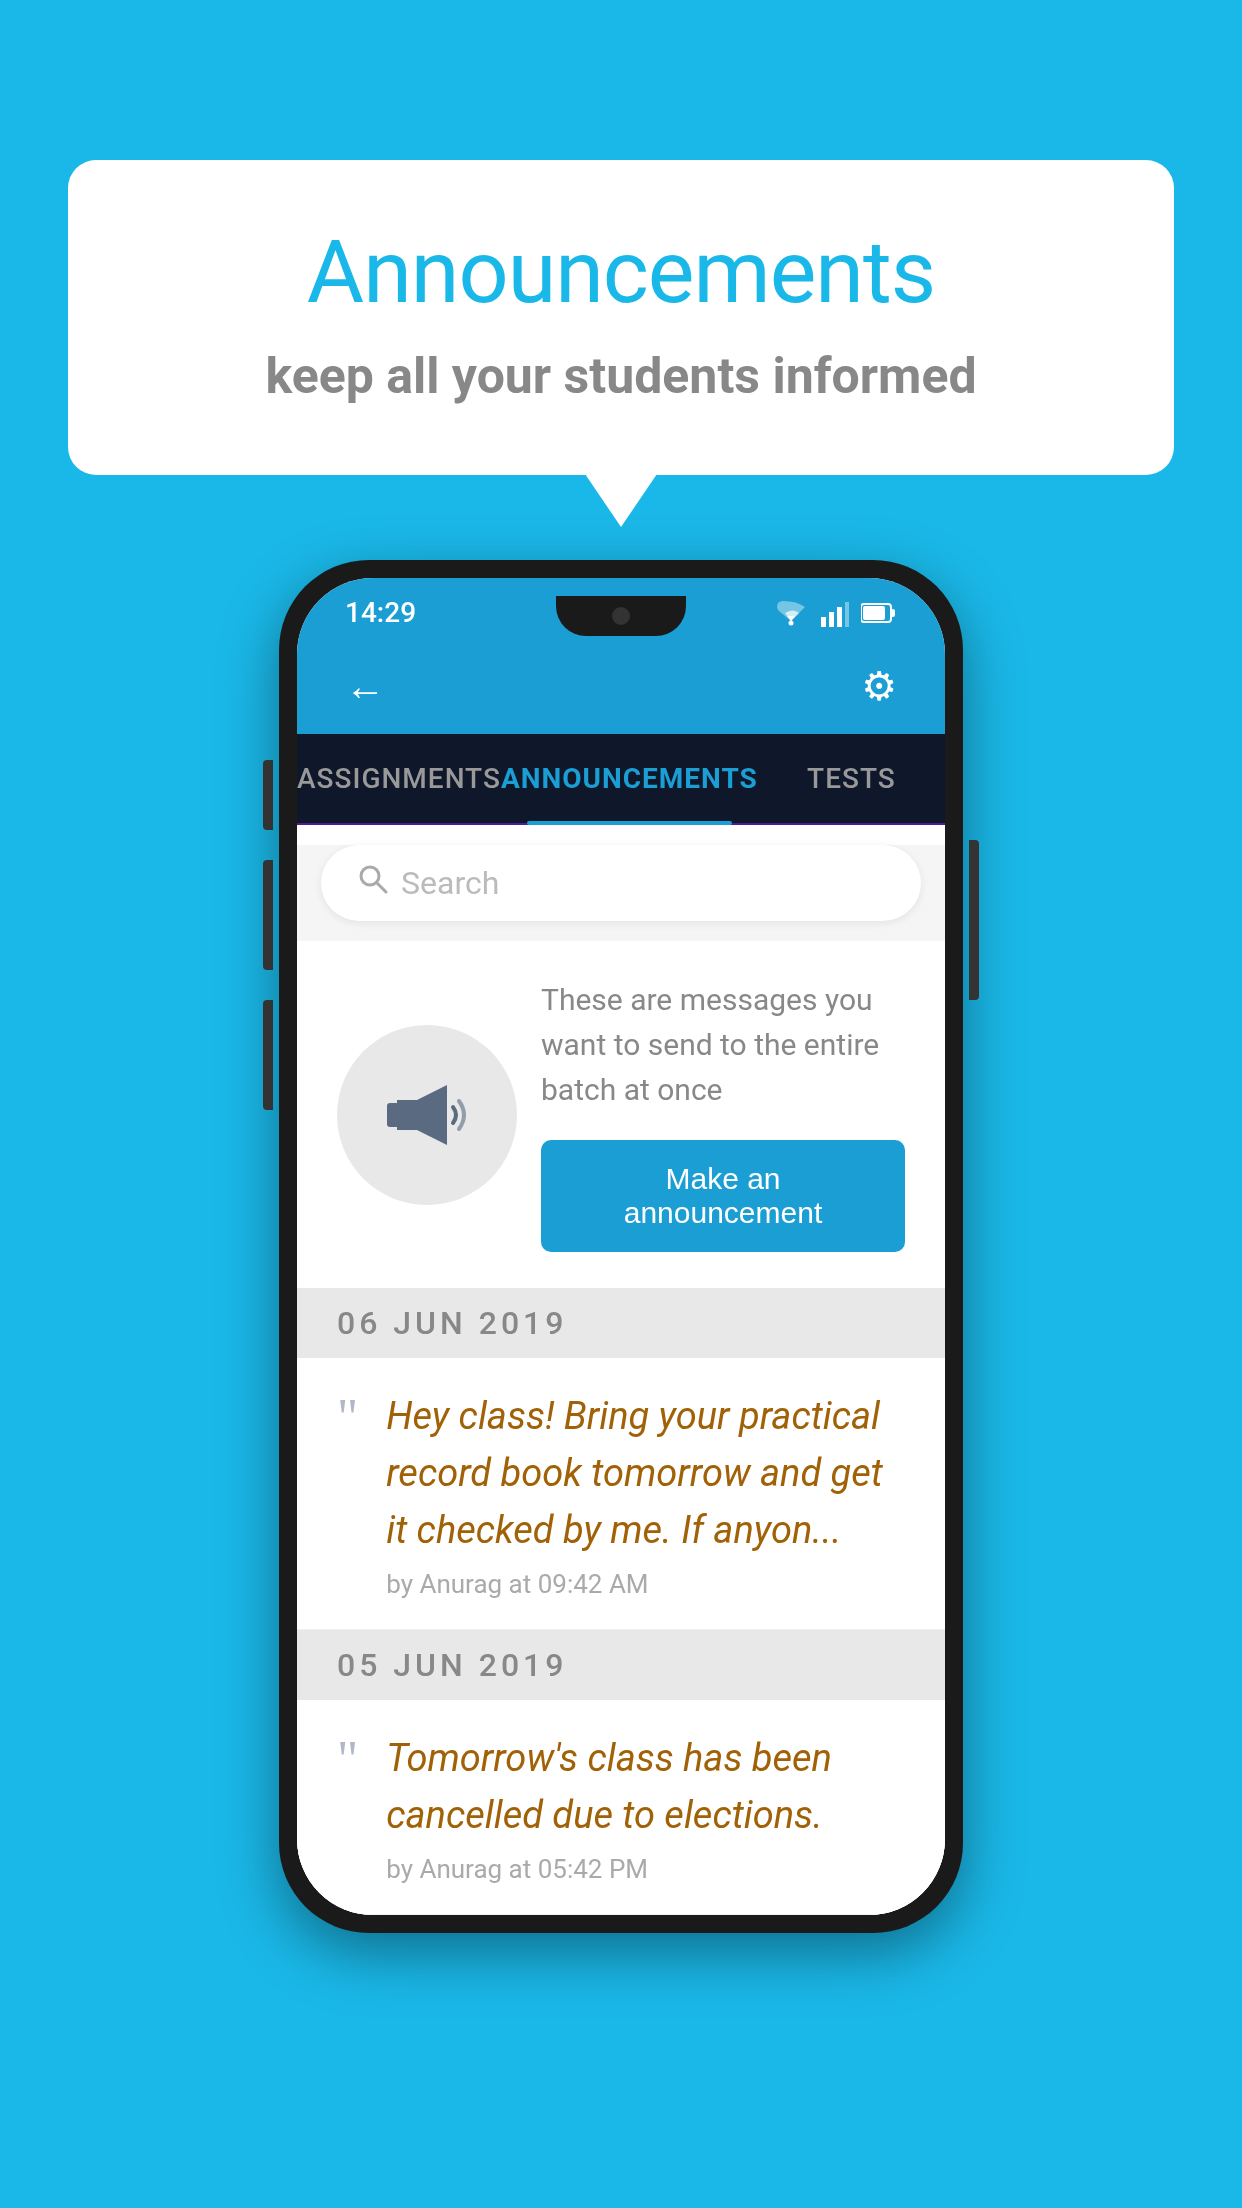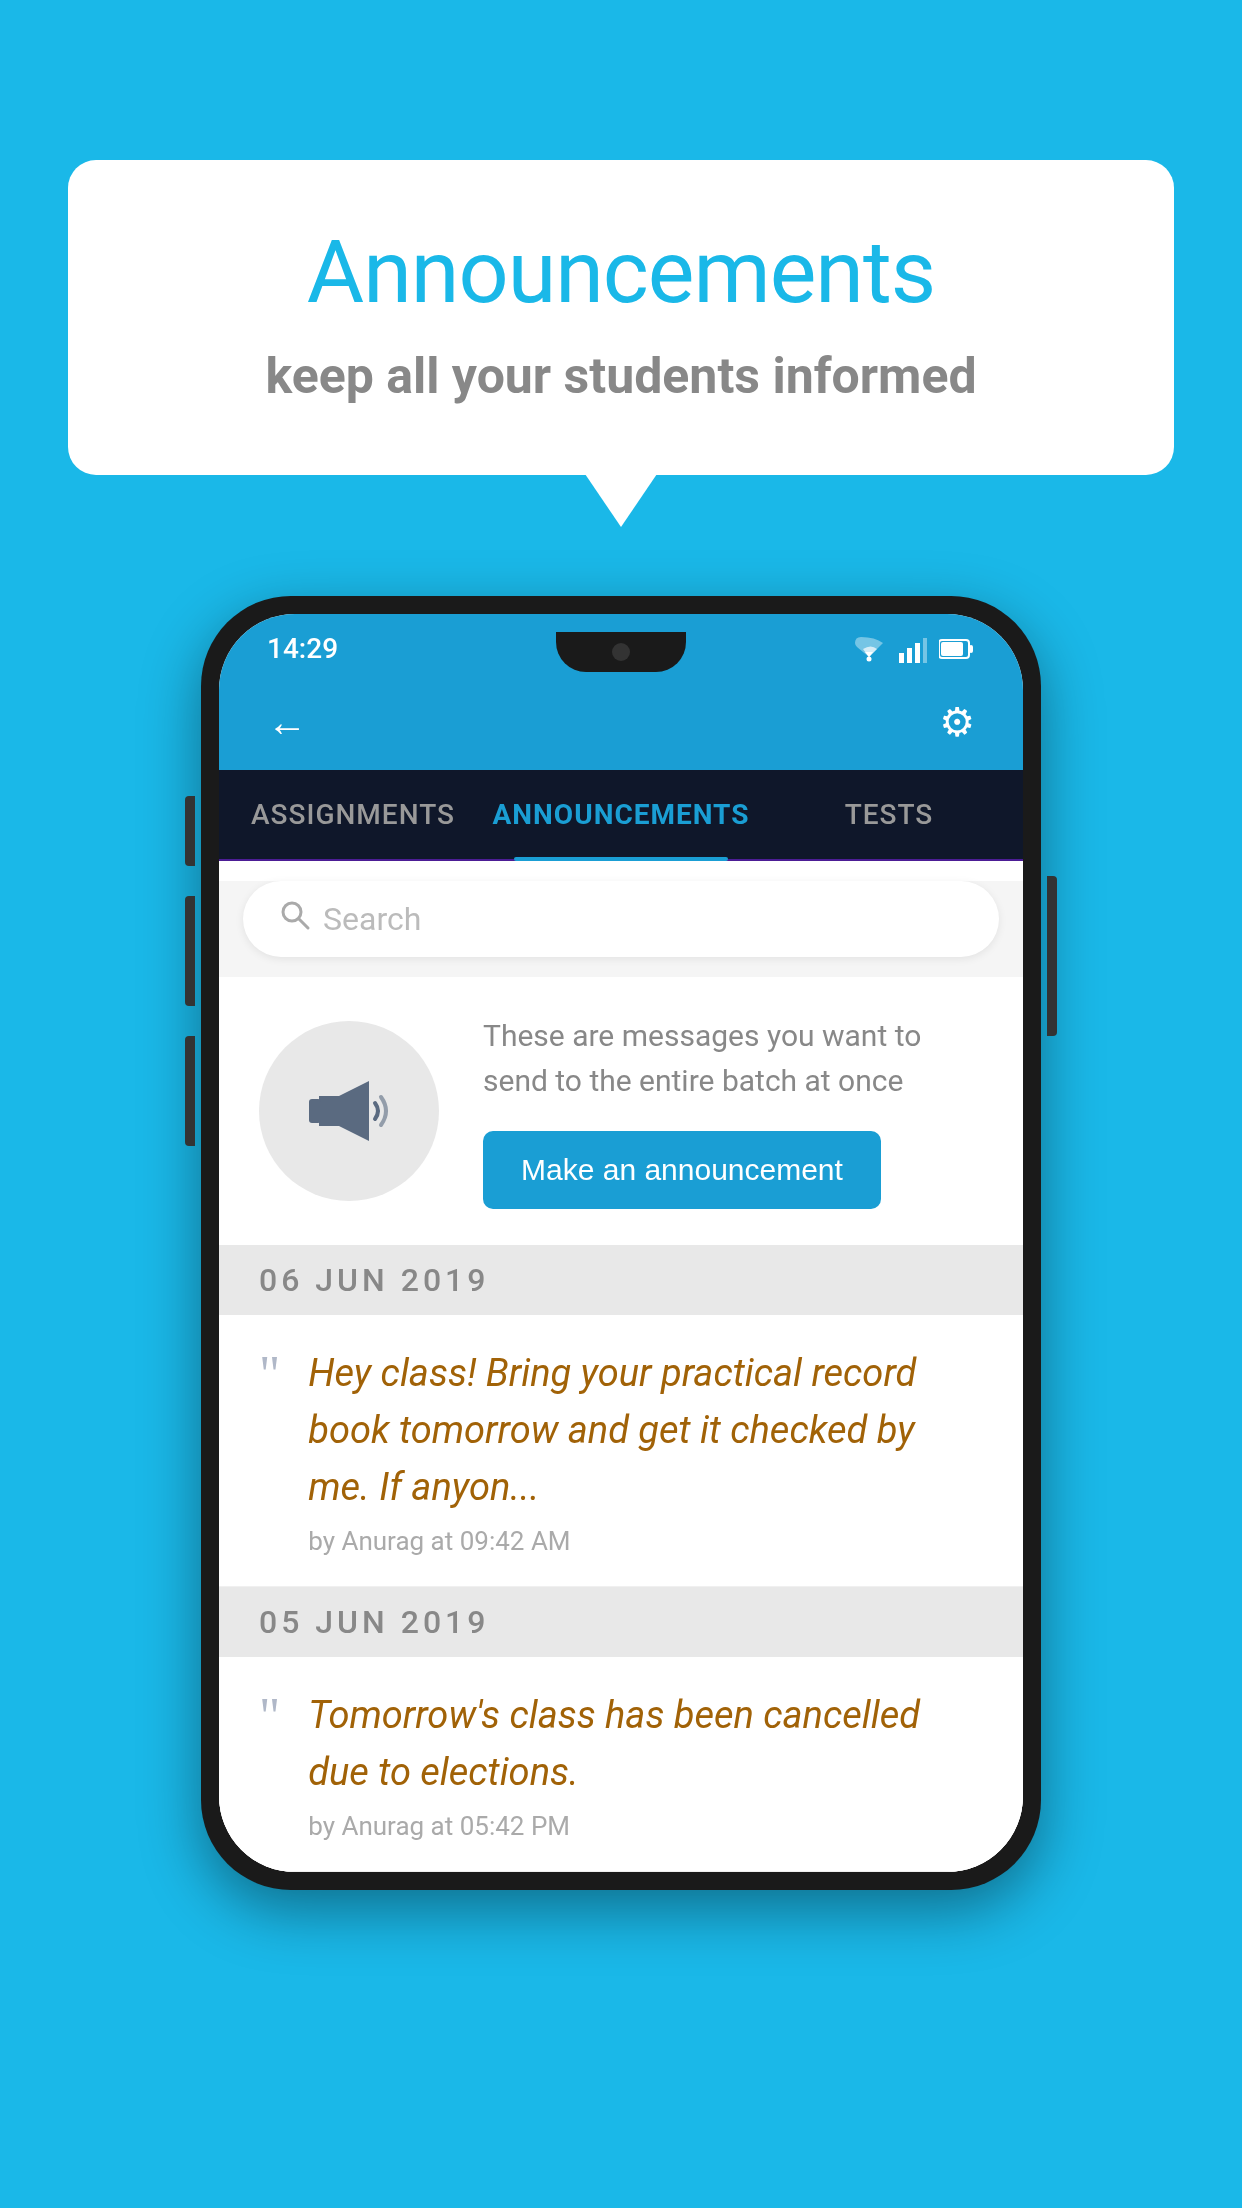--- a/index.html
+++ b/index.html
@@ -59,22 +59,21 @@
       color: #888;
       font-weight: 700;
     }
 
     
     .phone-container {
       position: absolute;
       top: 560px;
       left: 50%;
       transform: translateX(-50%);
-      width: 840px;
-      margin-top: 36px;
+      width: 684px;
     }
 
     .phone-outer {
       background: #1a1a1a;
       border-radius: 90px;
       padding: 18px;
       position: relative;
       box-shadow: 0 20px 60px rgba(0,0,0,0.4);
     }
 
@@ -231,21 +230,21 @@
       font-size: 32px;
     }
 
     
     .announcement-prompt {
       background: white;
       margin: 20px 0 0;
       padding: 36px 40px;
       display: flex;
       align-items: center;
-      gap: 44px;
+      gap: 24px;
     }
 
     .megaphone-circle {
       width: 180px;
       height: 180px;
       min-width: 180px;
       background: #e8e8e8;
       border-radius: 50%;
       display: flex;
       align-items: center;

